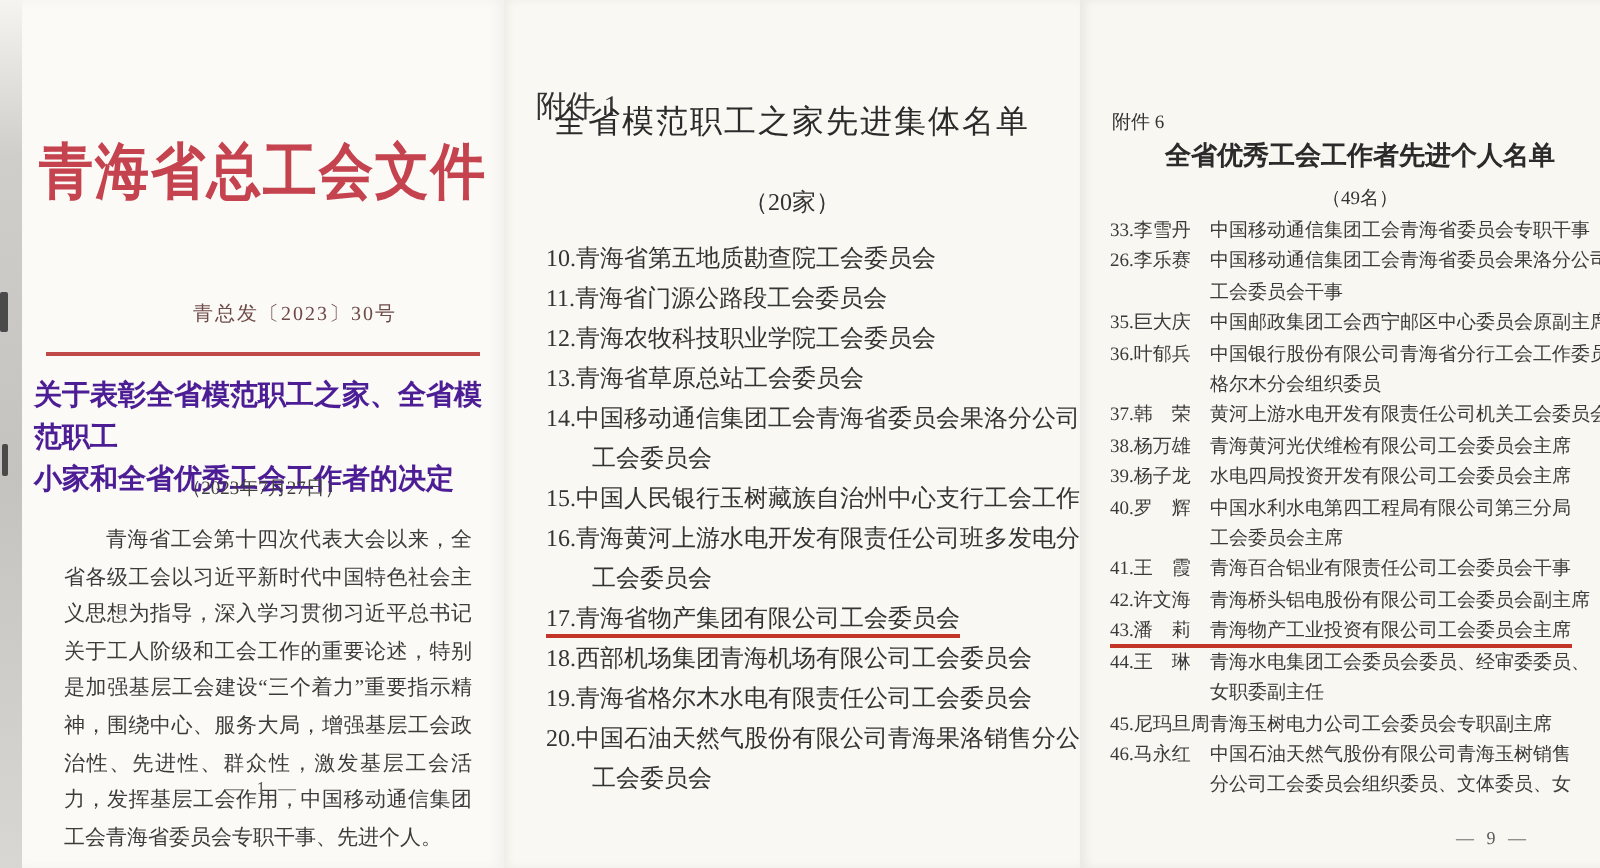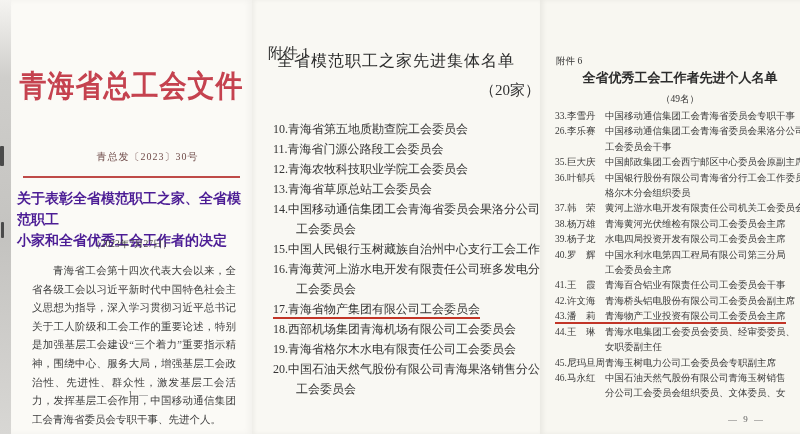--- a/index.html
+++ b/index.html
@@ -33,22 +33,22 @@
     font-size:9.5px;color:#3f3f3f;}
   .doc-body{position:absolute;top:262px;left:21px;right:16px;
     font-size:10.5px;line-height:18.6px;color:#3c3c3c;text-align:justify;text-indent:2em;}
   .pageno-left{position:absolute;top:389px;left:0;width:100%;text-align:center;
     font-size:9px;color:#5a5a5a;letter-spacing:2px;}
 
   
   .attach-mid{position:absolute;top:44px;left:16px;font-size:15px;color:#333;}
   .title-mid{position:absolute;top:51px;left:0;width:100%;text-align:center;
     font-size:16px;font-weight:normal;color:#2b2b2b;letter-spacing:1px;}
-  .count-mid{position:absolute;top:81px;left:0;width:100%;text-align:right;
-    font-size:15px;color:#333;}
+  .count-mid{position:absolute;top:93px;left:0;width:100%;text-align:center;
+    font-size:12px;color:#333;}
   .m-list{position:absolute;top:119px;left:21px;right:4px;font-size:12px;color:#343434;}
   .m-row{line-height:20px;white-space:nowrap;}
   .m-num{margin-right:0;}
   .m-cont{padding-left:23px;}
 
   
   .attach-right{position:absolute;top:55px;left:16px;font-size:9.5px;color:#333;}
   .title-right{position:absolute;top:69px;left:0;width:280px;text-align:center;
     font-size:13px;font-weight:bold;color:#2b2b2b;}
   .count-right{position:absolute;top:93px;left:0;width:280px;text-align:center;

